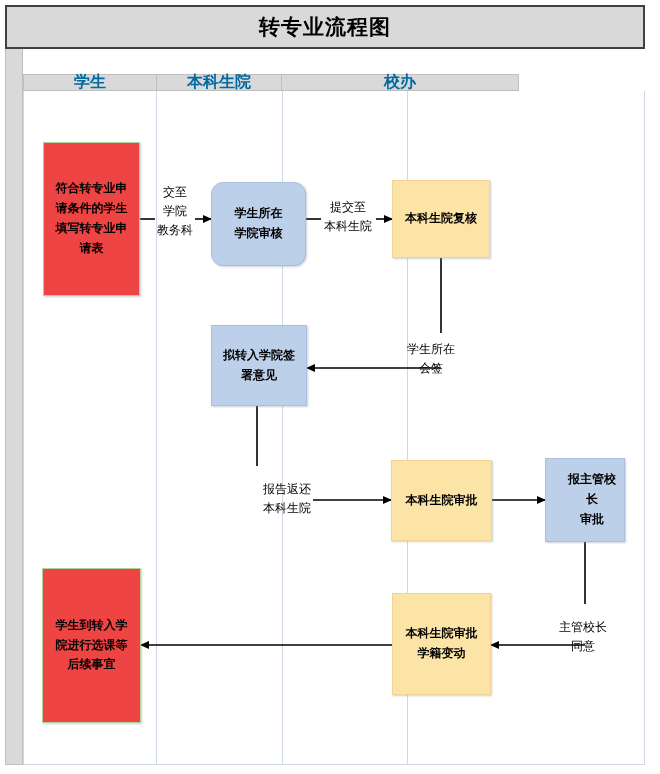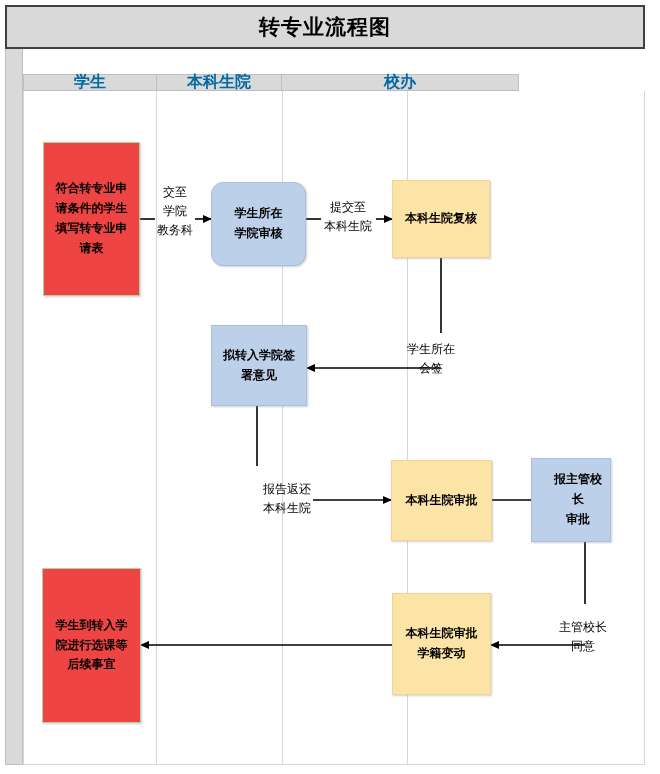--- a/index.html
+++ b/index.html
@@ -191,21 +191,21 @@
   <div class="node blue" style="left: 211px; top: 182px; width: 95px; height: 84px; white-space: pre-line; border-radius: 12px;">学生所在
 学院审核</div>
 
   <div class="node yellow" style="left: 392px; top: 180px; width: 98px; height: 78px; white-space: pre-line;">本科生院复核</div>
 
   <div class="node blue" style="left: 211px; top: 325px; width: 96px; height: 81px; white-space: pre-line;">拟转入学院签
 署意见</div>
 
   <div class="node yellow" style="left: 391px; top: 460px; width: 101px; height: 81px; white-space: pre-line;">本科生院审批</div>
 
-  <div class="node blue" style="left: 531px; top: 458px; width: 80px; height: 84px; white-space: pre-line; padding-left: 20px;">报主管校长
+  <div class="node blue" style="left: 545px; top: 458px; width: 80px; height: 84px; white-space: pre-line; padding-left: 20px;">报主管校长
 审批</div>
 
   <div class="node yellow" style="left: 392px; top: 593px; width: 99px; height: 102px; white-space: pre-line;">本科生院审批
 学籍变动</div>
 
   <div class="node green" style="left: 42px; top: 568px; width: 99px; height: 155px; white-space: pre-line;">学生到转入学
 院进行选课等
 后续事宜</div>
 
   <div class="edge-label" style="left: 153px; top: 183px; width: 44px; white-space: pre-line;">交至

